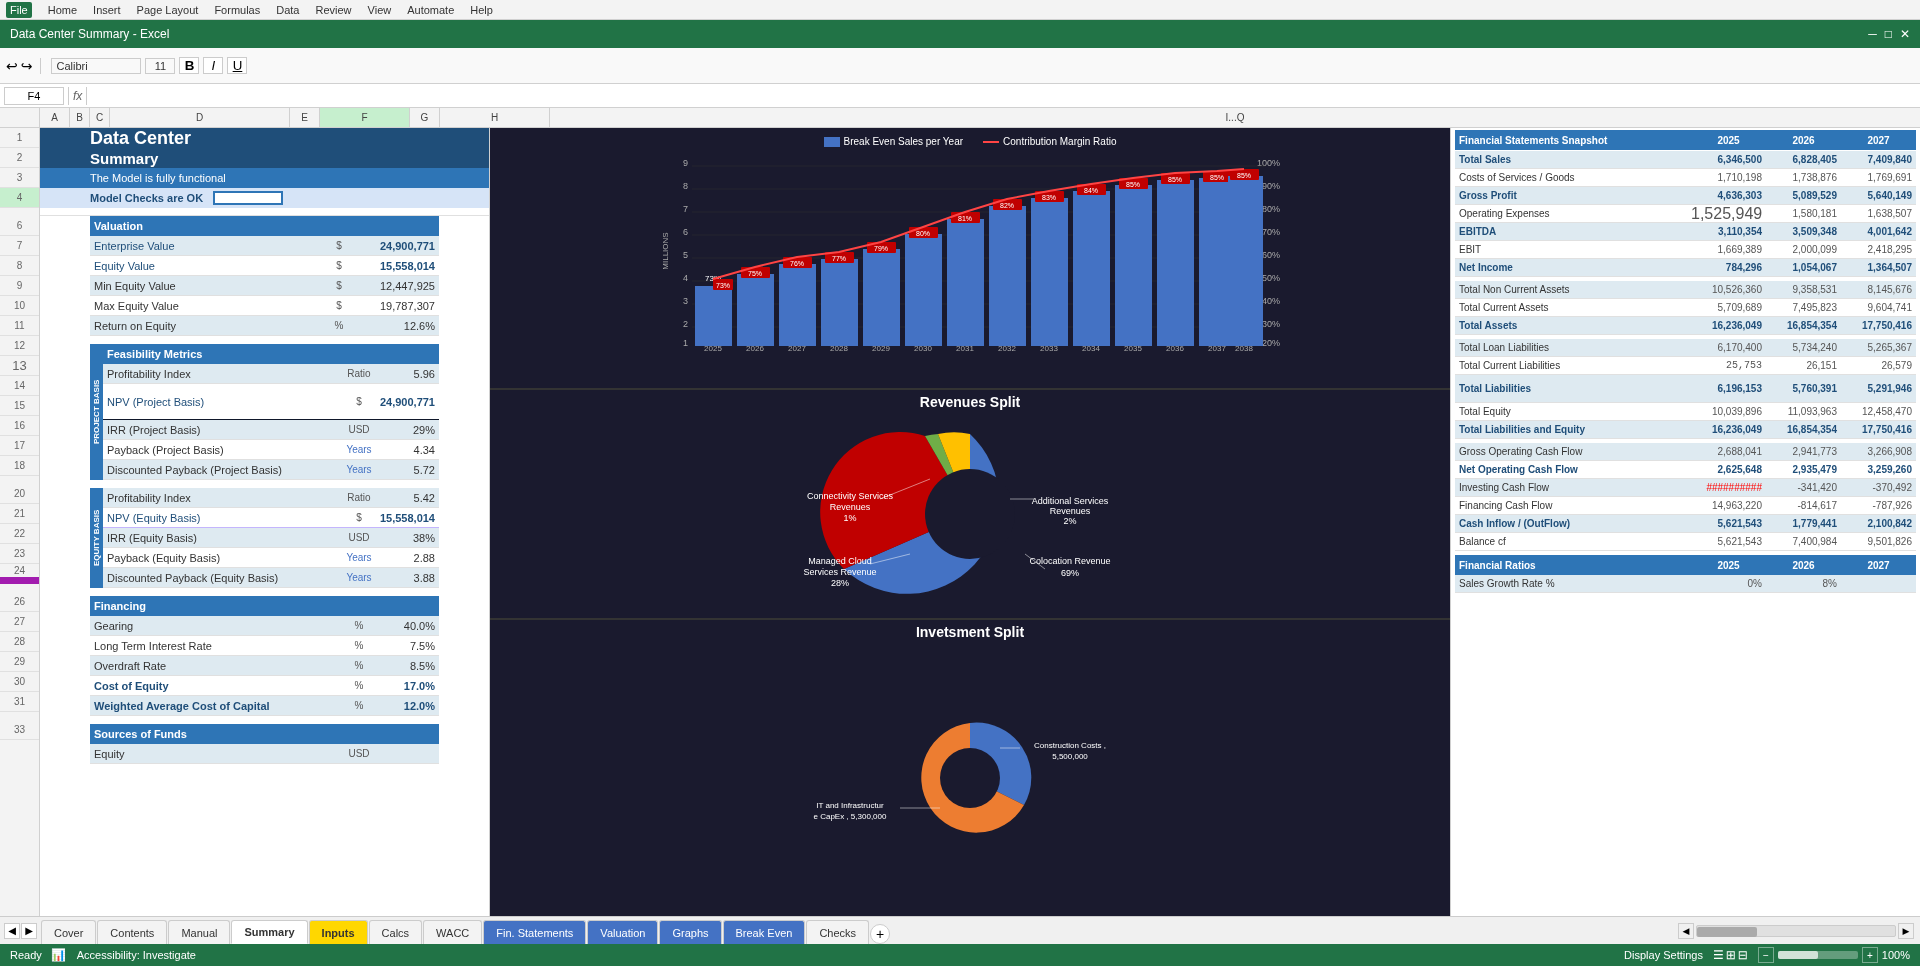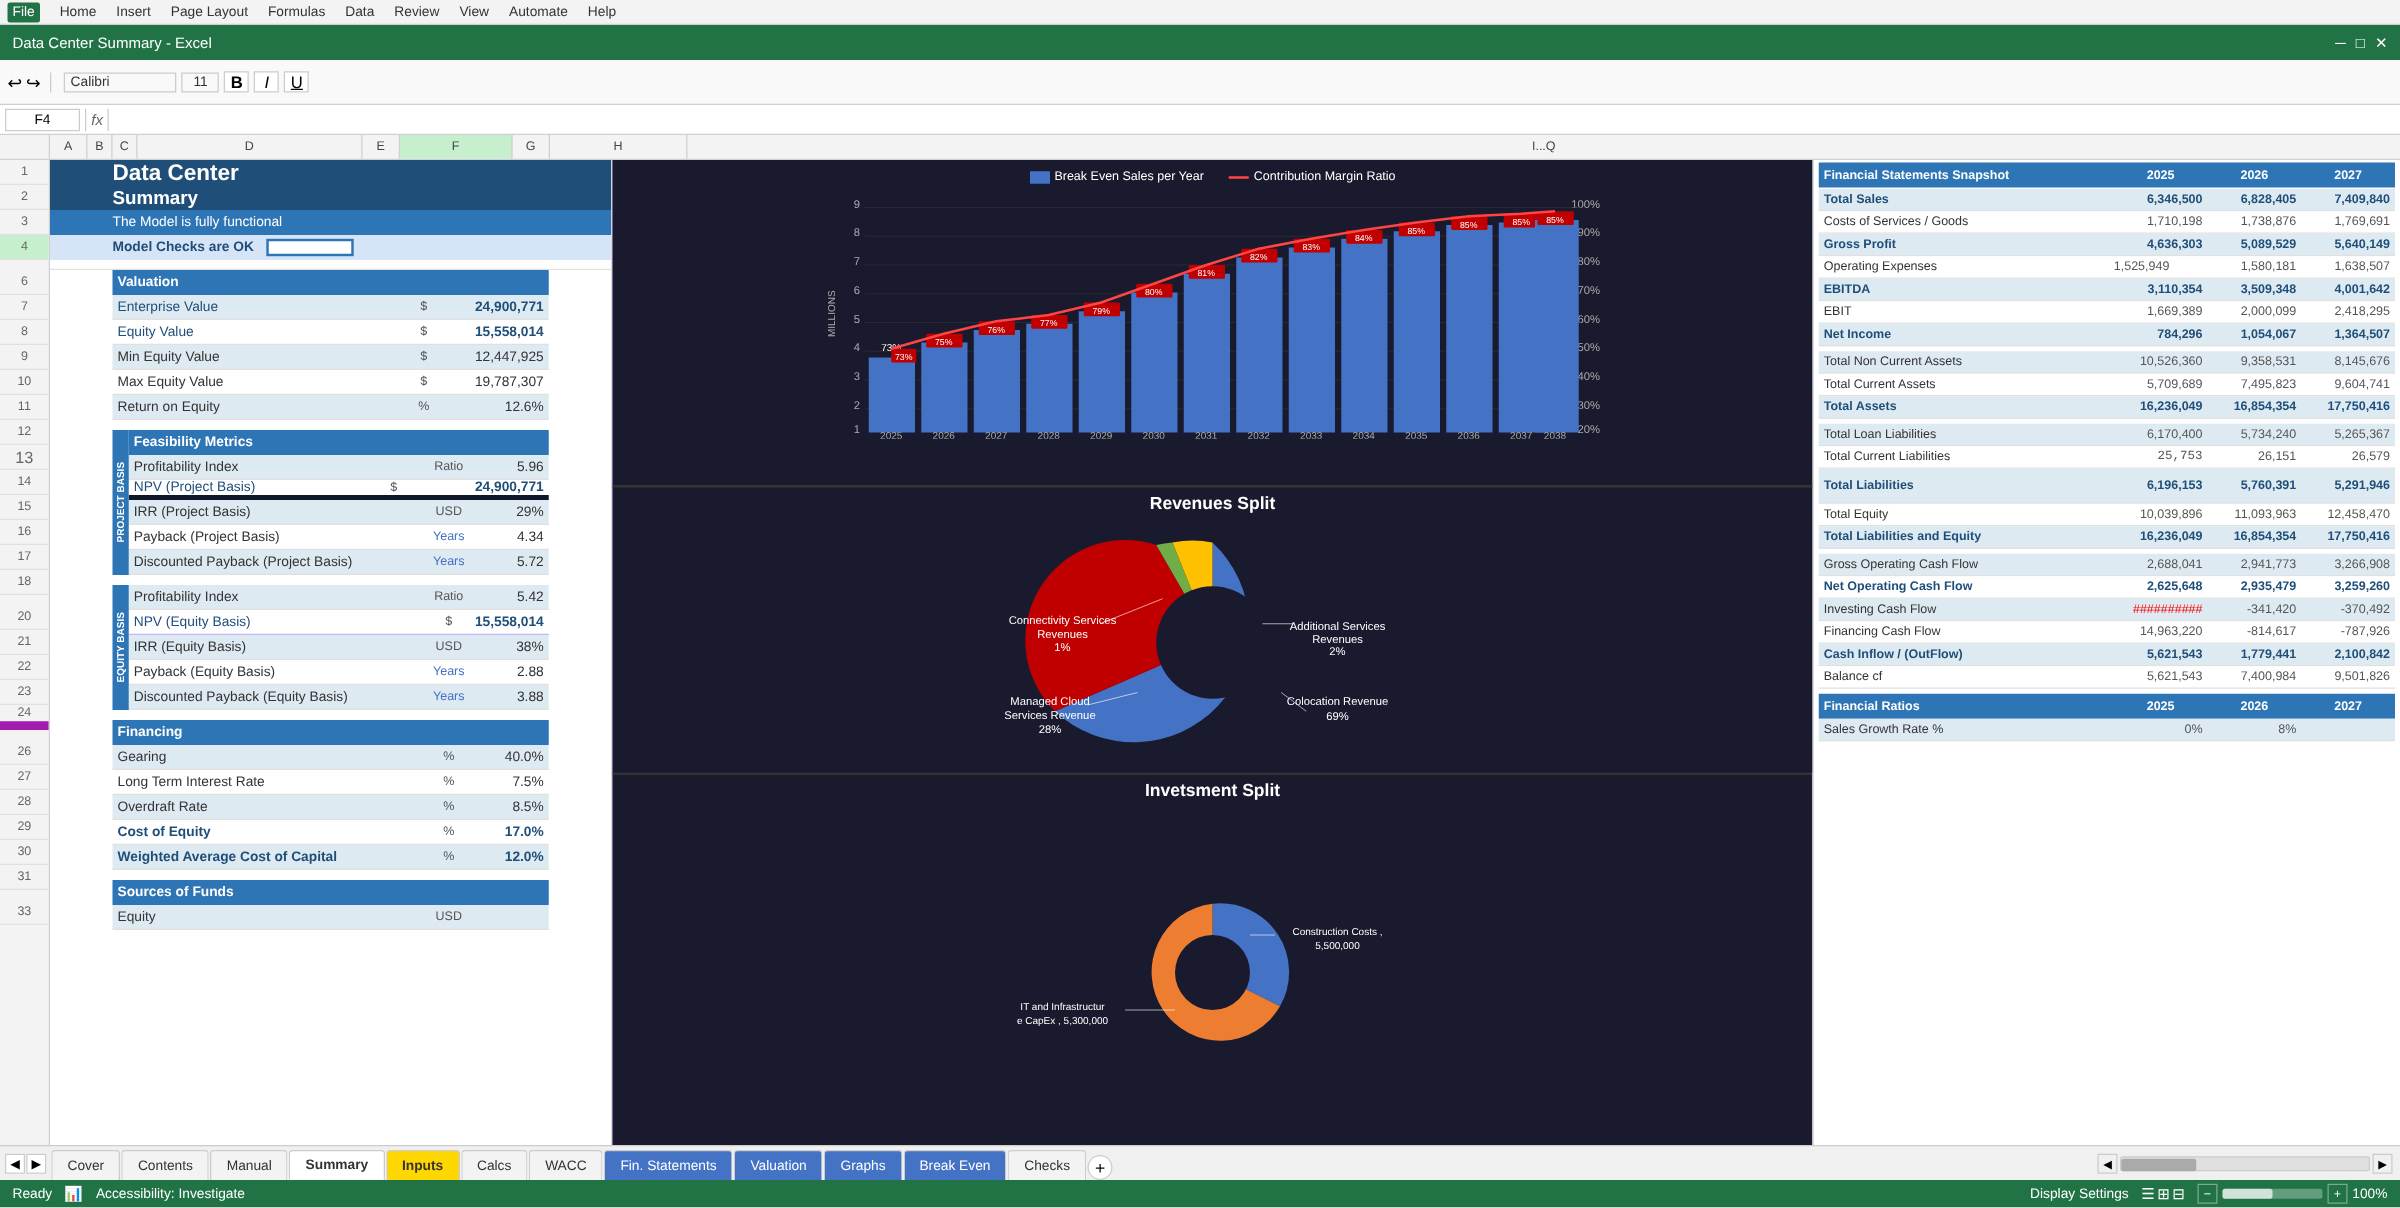--- a/index.html
+++ b/index.html
@@ -162,21 +162,21 @@
         <div style="background:#2E75B6; color:white; font-size:8px; font-weight:bold; writing-mode:vertical-rl; text-orientation:mixed; transform:rotate(180deg); display:flex; align-items:center; justify-content:center; padding:4px 2px; min-height:100px;">PROJECT BASIS</div>
         <div style="flex:1;">
           <div style="height:20px; background:#2E75B6; display:flex; align-items:center; padding:0 4px;">
             <span style="color:white; font-weight:bold; font-size:11px;">Feasibility Metrics</span>
           </div>
           <div style="height:20px; background:#DEEAF1; display:flex; align-items:center; border-bottom:1px solid #e0e0e0;">
             <span style="flex:1; font-size:11px; padding-left:4px; color:#333;">Profitability Index</span>
             <span style="width:40px; text-align:center; font-size:10px; color:#555;">Ratio</span>
             <span style="width:60px; text-align:right; font-size:11px; color:#333; padding-right:4px;">5.96</span>
           </div>
-          <div style="height:16px; background:white; display:flex; align-items:center; border-bottom:4px solid #0f172a;gap:44px;">
+          <div style="height:36px; background:white; display:flex; align-items:center; border-bottom:1px solid #0f172a;">
             <span style="flex:1; font-size:11px; padding-left:4px; color:#1F4E79;">NPV (Project Basis)</span>
             <span style="width:40px; text-align:center; font-size:10px; color:#555;">$</span>
             <span style="width:60px; text-align:right; font-size:11px; font-weight:bold; color:#1F4E79; padding-right:4px;">24,900,771</span>
           </div>
           <div style="height:20px; background:#DEEAF1; display:flex; align-items:center; border-bottom:1px solid #e0e0e0;">
             <span style="flex:1; font-size:11px; padding-left:4px; color:#333;">IRR (Project Basis)</span>
             <span style="width:40px; text-align:center; font-size:10px; color:#555;">USD</span>
             <span style="width:60px; text-align:right; font-size:11px; color:#333; padding-right:4px;">29%</span>
           </div>
           <div style="height:20px; background:white; display:flex; align-items:center; border-bottom:1px solid #e0e0e0;">
@@ -261,21 +261,21 @@
       <div style="height:20px; background:#2E75B6; display:flex; align-items:center; margin:0 50px; padding:0 4px;">
         <span style="color:white; font-weight:bold; font-size:11px;">Sources of Funds</span>
       </div>
       <div style="height:20px; background:#DEEAF1; display:flex; align-items:center; margin:0 50px; border-bottom:1px solid #e0e0e0;">
         <span style="flex:1; font-size:11px; padding-left:4px; color:#333;">Equity</span>
         <span style="width:40px; text-align:center; font-size:10px; color:#555;">USD</span>
         <span style="width:60px; text-align:right; font-size:11px; color:#333; padding-right:4px;"></span>
       </div>
     </div>
 
-    <div style="flex:1; display:flex; flex-direction:column; background:#4c1d95; overflow:hidden; min-width:600px;">
+    <div style="flex:1; display:flex; flex-direction:column; background:#c4b5fd; overflow:hidden; min-width:600px;">
 
       <div style="flex:0 0 260px; background:#1a1a2e; position:relative; display:flex; flex-direction:column; padding:8px 10px 4px;">
         <div style="display:flex; align-items:center; justify-content:center; gap:20px; margin-bottom:4px;">
           <div style="display:flex; align-items:center; gap:4px;">
             <div style="width:16px; height:10px; background:#4472C4;"></div>
             <span style="color:white; font-size:10px;">Break Even Sales per Year</span>
           </div>
           <div style="display:flex; align-items:center; gap:4px;">
             <div style="width:16px; height:2px; background:#FF4444;"></div>
             <span style="color:white; font-size:10px;">Contribution Margin Ratio</span>
@@ -469,21 +469,21 @@
     <span style="width:75px;text-align:right;font-size:10px;color:#555;font-weight:normal;padding-right:4px;">1,769,691</span>
   </div>
           <div style="display: flex; align-items: center; height: 18px; background: rgb(222, 234, 241); border-bottom: 1px solid rgb(224, 224, 224);">
     <span style="flex:1;font-size:10px;padding-left:4px;color:#1F4E79;font-weight:bold;">Gross Profit</span>
     <span style="width:75px;text-align:right;font-size:10px;color:#1F4E79;font-weight:bold;padding-right:4px;">4,636,303</span>
     <span style="width:75px;text-align:right;font-size:10px;color:#1F4E79;font-weight:bold;padding-right:4px;">5,089,529</span>
     <span style="width:75px;text-align:right;font-size:10px;color:#1F4E79;font-weight:bold;padding-right:4px;">5,640,149</span>
   </div>
           <div style="display: flex; align-items: center; height: 18px; background: white; border-bottom: 1px solid rgb(224, 224, 224);">
     <span style="flex:1;font-size:10px;padding-left:4px;color:#333;font-weight:normal;">Operating Expenses</span>
-    <span style="width:75px;text-align:left;font-size:10px;color:#555;font-weight:normal;padding-right:4px;">1,525,949</span>
+    <span style="width:75px;text-align:right;font-size:16px;color:#555;font-weight:normal;padding-right:4px;">1,525,949</span>
     <span style="width:75px;text-align:right;font-size:10px;color:#555;font-weight:normal;padding-right:4px;">1,580,181</span>
     <span style="width:75px;text-align:right;font-size:10px;color:#555;font-weight:normal;padding-right:4px;">1,638,507</span>
   </div>
           <div style="display: flex; align-items: center; height: 18px; background: rgb(222, 234, 241); border-bottom: 1px solid rgb(224, 224, 224);">
     <span style="flex:1;font-size:10px;padding-left:4px;color:#1F4E79;font-weight:bold;">EBITDA</span>
     <span style="width:75px;text-align:right;font-size:10px;color:#1F4E79;font-weight:bold;padding-right:4px;">3,110,354</span>
     <span style="width:75px;text-align:right;font-size:10px;color:#1F4E79;font-weight:bold;padding-right:4px;">3,509,348</span>
     <span style="width:75px;text-align:right;font-size:10px;color:#1F4E79;font-weight:bold;padding-right:4px;">4,001,642</span>
   </div>
           <div style="display: flex; align-items: center; height: 18px; background: white; border-bottom: 1px solid rgb(224, 224, 224);">

